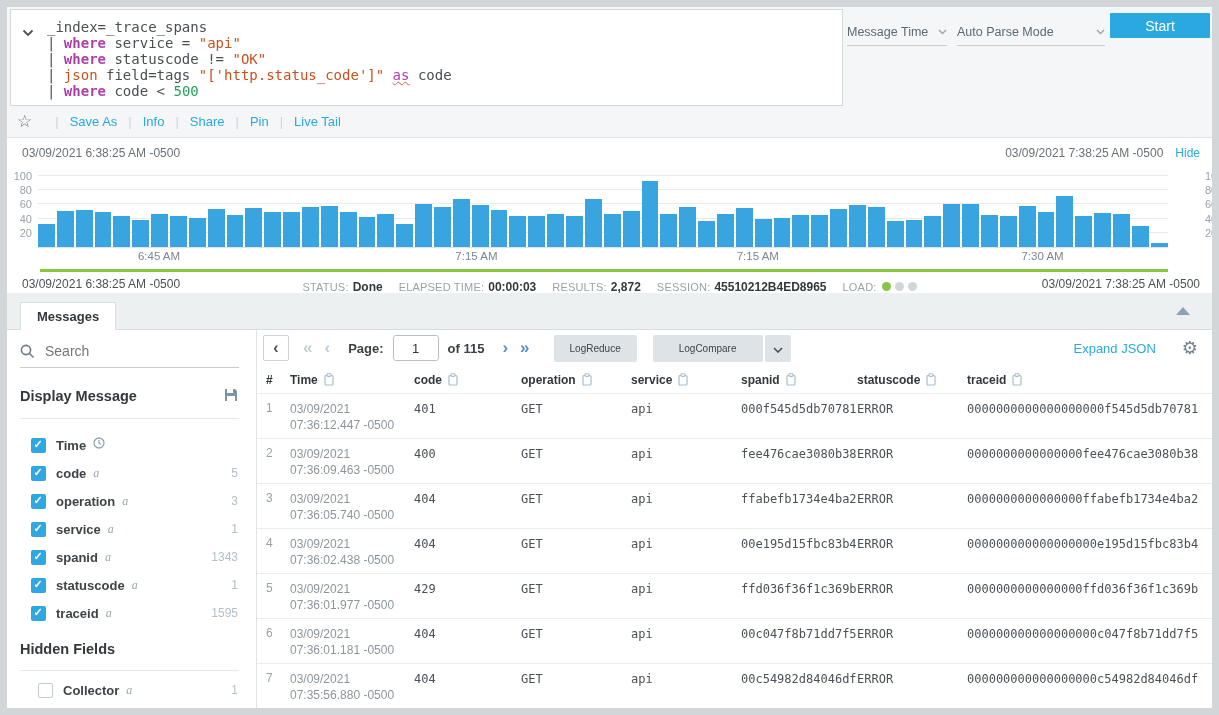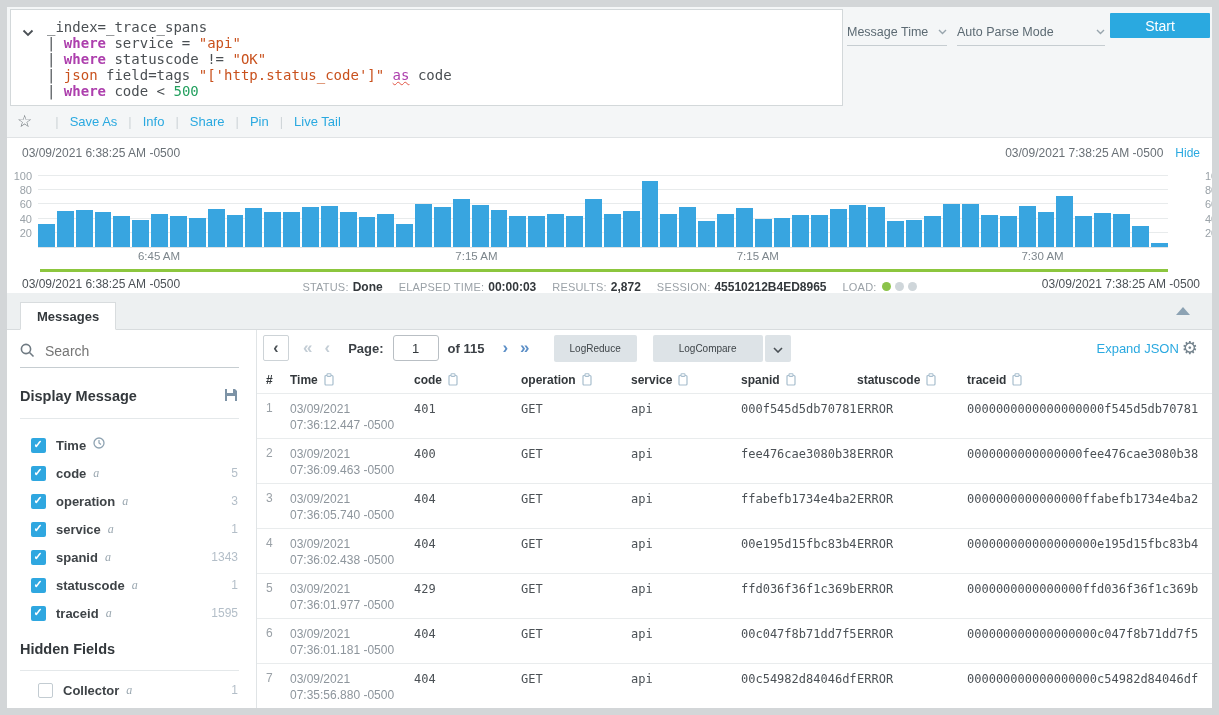--- a/index.html
+++ b/index.html
@@ -53,21 +53,21 @@
   .dot { width:9px; height:9px; border-radius:50%; display:inline-block; }
 
   
   .tabstrip { position:relative; height:37px; background:#edf0f1; border-bottom:1px solid #d8dcde; }
   .tab { position:absolute; left:13px; bottom:-1px; height:28px; background:#fff; border:1px solid #d8dcde; border-bottom:1px solid #fff; padding:0 16px; font-size:13px; font-weight:700; color:#33383c; display:flex; align-items:center; cursor:pointer; }
   .collapse-tri { position:absolute; right:22px; top:14px; width:0; height:0; border-left:7px solid transparent; border-right:7px solid transparent; border-bottom:8px solid #8ca2b3; cursor:pointer; }
 
   
   .main { position:relative; height:378px; display:flex; background:#fff; }
   .sidebar { position:relative; width:250px; border-right:1px solid #e0e4e6; flex:none; }
-  .search-row { position:absolute; left:13px; top:13px; width:219px; border-bottom:1px solid #c6cdd1; padding-bottom:8px; display:flex; align-items:flex-start; gap:10px; }
+  .search-row { position:absolute; left:13px; top:13px; width:219px; border-bottom:1px solid #c6cdd1; padding-bottom:8px; display:flex; align-items:flex-end; gap:10px; }
   .search-text { font-size:14px; color:#aab3ba; border:none; outline:none; width:170px; font-family:"Liberation Sans",sans-serif; background:transparent; }
   .side-h { position:absolute; left:13px; font-size:14.5px; font-weight:700; color:#33383c; }
   .disk { position:absolute; right:18px; cursor:pointer; }
   .side-div { position:absolute; left:13px; width:219px; height:1px; background:#e4e8ea; }
   .fields { position:absolute; left:0; top:101px; width:250px; }
   .fields2 { position:absolute; left:0; top:346px; width:250px; }
   .field-row { height:28px; display:flex; align-items:center; padding-left:24px; padding-right:19px; cursor:pointer; }
   .cbx { width:15px; height:15px; border-radius:2px; flex:none; margin-right:10px; position:relative; }
   .cbx.on { background:#2fa7e0; }
   .cbx.on::after { content:"✓"; color:#fff; font-size:11px; position:absolute; left:2.5px; top:0.5px; font-weight:700; }
@@ -80,21 +80,21 @@
   .toolbar { position:absolute; left:0; top:0; right:0; height:36px; display:flex; align-items:center; padding-left:6px; }
   .collapse-btn { width:26px; height:26px; border:1px solid #cdd3d7; background:#fff; border-radius:2px; font-size:16px; font-weight:700; color:#4a5055; cursor:pointer; line-height:22px; text-align:center; }
   .pg-arrow { font-size:17px; font-weight:700; cursor:pointer; line-height:18px; }
   .pg-dis { color:#c3cdd5; }
   .pg-en { color:#5c8fc7; }
   .pg-label { font-size:13px; font-weight:700; color:#3c4146; }
   .pg-input { width:46px; height:26px; border:1px solid #b9bfc4; border-radius:3px; text-align:center; font-size:13px; color:#33383c; font-family:"Liberation Sans",sans-serif; }
   .pg-total { font-size:13px; color:#3c4146; font-weight:700; }
   .tool-btn { height:27px; background:#dde3e7; border:none; border-radius:2px; font-size:10px; color:#3f4549; font-family:"Liberation Sans",sans-serif; cursor:pointer; padding:0 16px; }
   .tool-caret { height:27px; width:26px; background:#dde3e7; border:none; border-radius:2px; cursor:pointer; margin-left:2px; }
-  .right-tools { position:absolute; right:14px; top:0; height:36px; display:flex; align-items:center; gap:3px; }
+  .right-tools { position:absolute; right:14px; top:0; height:36px; display:flex; align-items:center; gap:26px; }
   .expand-json { font-size:13px; color:#2aa9e0; cursor:pointer; }
   .gear { font-size:18px; color:#75848e; cursor:pointer; line-height:18px; }
 
   .grid-row { display:grid; grid-template-columns:24px 124px 107px 110px 110px 116px 110px 1fr; padding-left:9px; padding-right:10px; }
   .thead { position:absolute; left:0; right:0; top:36px; height:27px; align-items:center; }
   .th { font-size:12px; font-weight:700; color:#33383c; display:flex; align-items:center; gap:6px; }
   .tbody { position:absolute; left:0; right:0; top:63px; bottom:0; overflow:hidden; }
   .trow { height:45px; border-top:1px solid #e9eced; position:relative; }
   .td-num { font-size:12px; color:#9aa1a7; padding-top:7px; }
   .td-time { font-size:12px; color:#8d959c; line-height:16px; padding-top:7px; }

